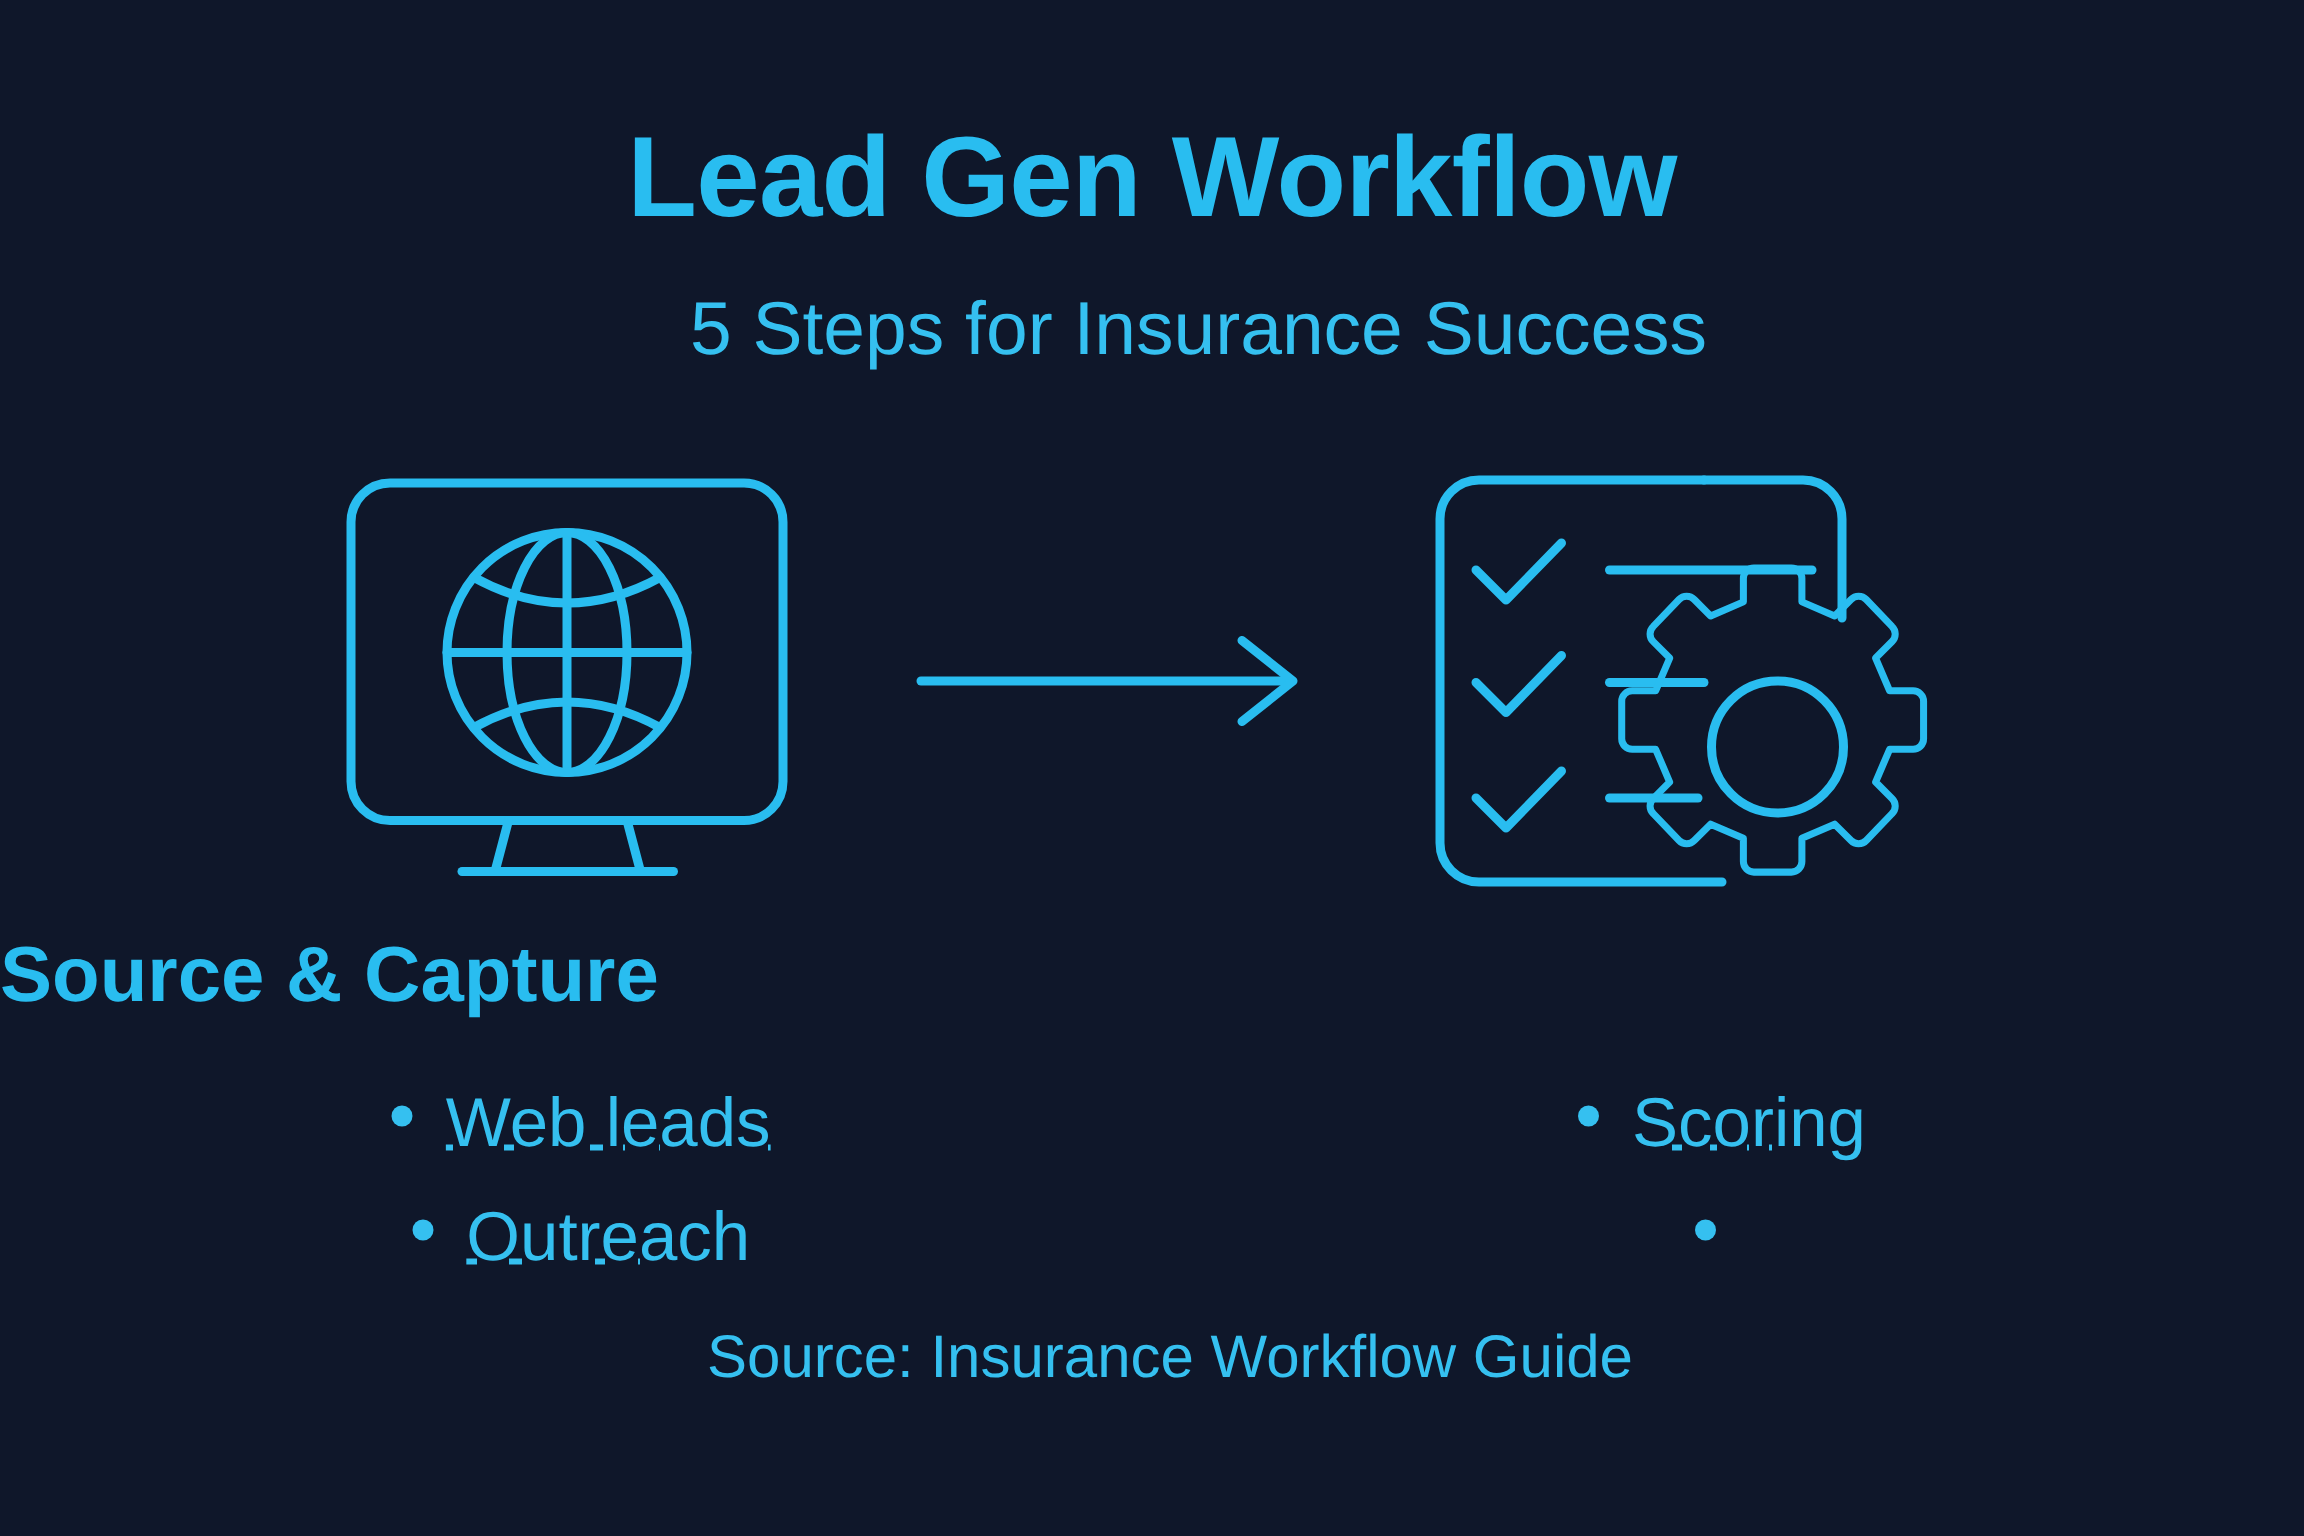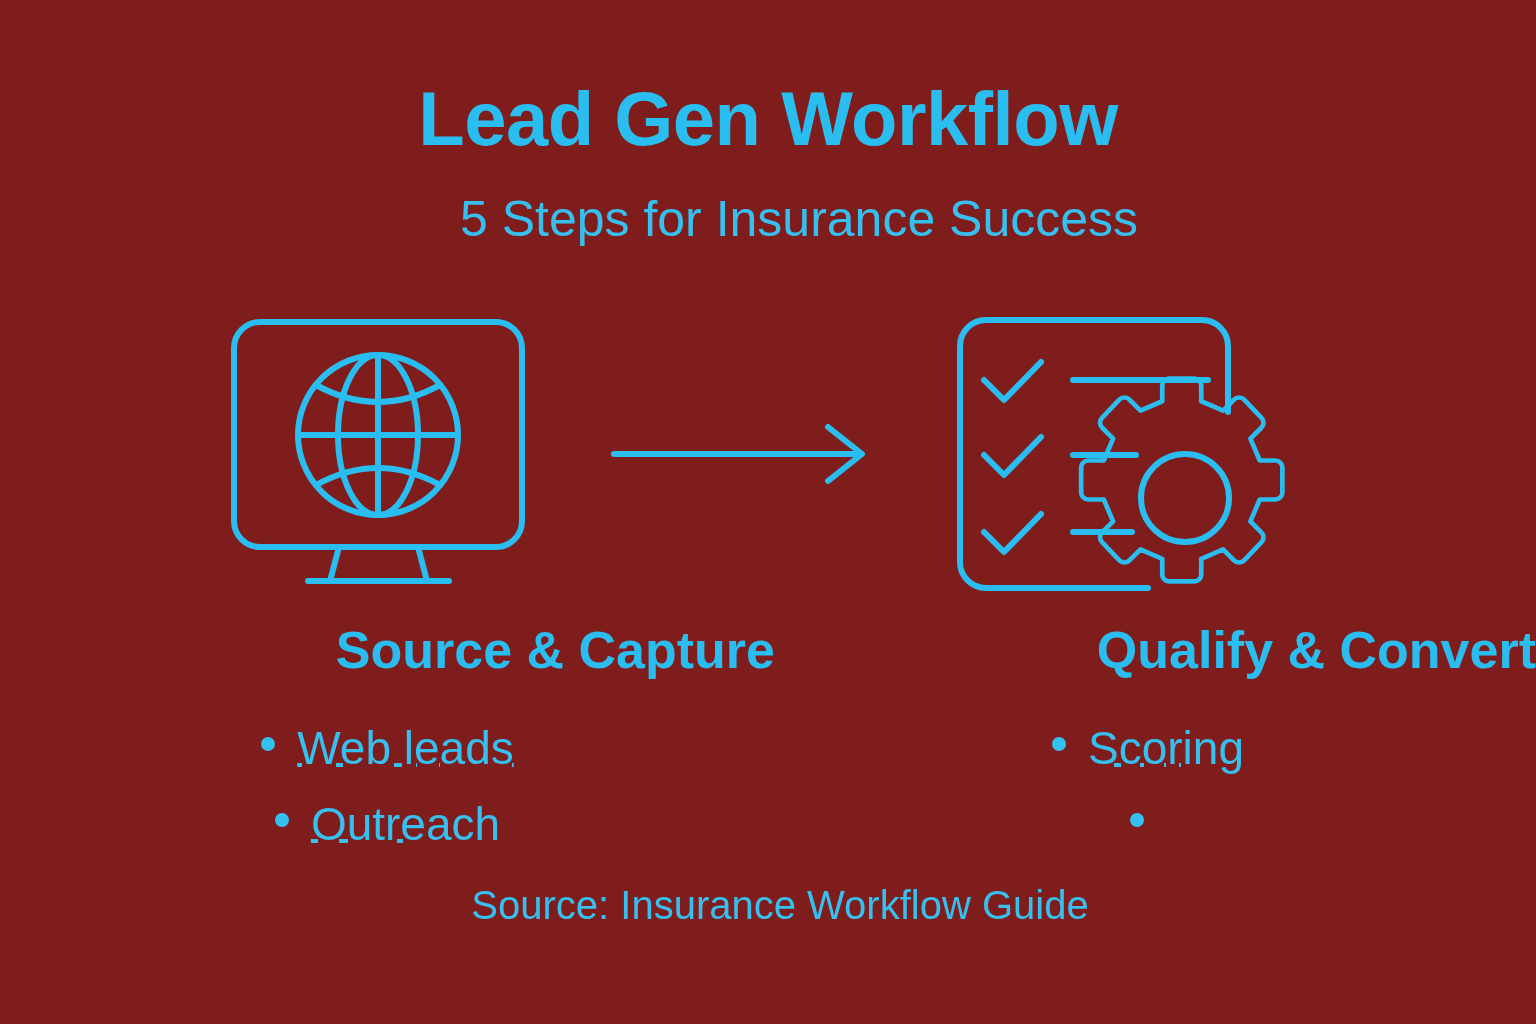--- a/index.html
+++ b/index.html
@@ -13,21 +13,21 @@
     height: 1024px;
     overflow: hidden;
     font-family: "Liberation Sans", sans-serif;
     -webkit-font-smoothing: antialiased;
   }
 
   #canvas {
     position: relative;
     width: 1536px;
     height: 1024px;
-    background: #7f1d1d;
+    background: #0f172a;
   }
 
   
   .title {
     position: absolute;
     left: 0;
     top: 78px;
     width: 1536px;
     text-align: center;
     font-size: 76px;
@@ -60,21 +60,21 @@
   #arrow      { left: 600px; top: 415px; width: 290px; height: 80px; }
 
   
   .col-heading {
     position: absolute;
     font-size: 52px;
     line-height: 60px;
     font-weight: 700;
     color: #29BDF0;
     white-space: nowrap;
-    text-align: right;
+    text-align: left;
   }
   #heading-left  { left: 0px;   top: 620px; width: 775px; }
   #heading-right { left: 760px; top: 620px; width: 776px; }
 
   
   .bullets {
     position: absolute;
     list-style: none;
     margin: 0;
     padding: 0;
@@ -186,21 +186,20 @@
                L307 320 L307 340 A9 9 0 0 1 298 349 L266 349 A9 9 0 0 1 257 340 L257 320
                L229 308 L215 322 A9 9 0 0 1 202 322 L180 299 A9 9 0 0 1 180 286 L194 272
                L182 244 L162 244 A9 9 0 0 1 153 235 L153 203 A9 9 0 0 1 162 194 L182 194
                L194 166 L180 152 A9 9 0 0 1 180 139 L202 116 A9 9 0 0 1 215 116 L229 130 Z" transform="translate(-25 -22) scale(0.78) translate(60 40)"></path>
       <circle cx="245" cy="198" r="44"></circle>
     </svg>
   </div>
 
   <div class="col-heading" id="heading-left">Source &amp; Capture</div>
 
-  <div class="col-heading" id="heading-right">Qualify &amp; Convert</div>
 
   <ul class="bullets" id="bullets-left">
     <li>
       <span class="dot"></span><span class="txt">Web leads</span>
     </li>
     <li>
       <span class="dot"></span><span class="txt">Outreach</span>
     </li>
   </ul>
 

